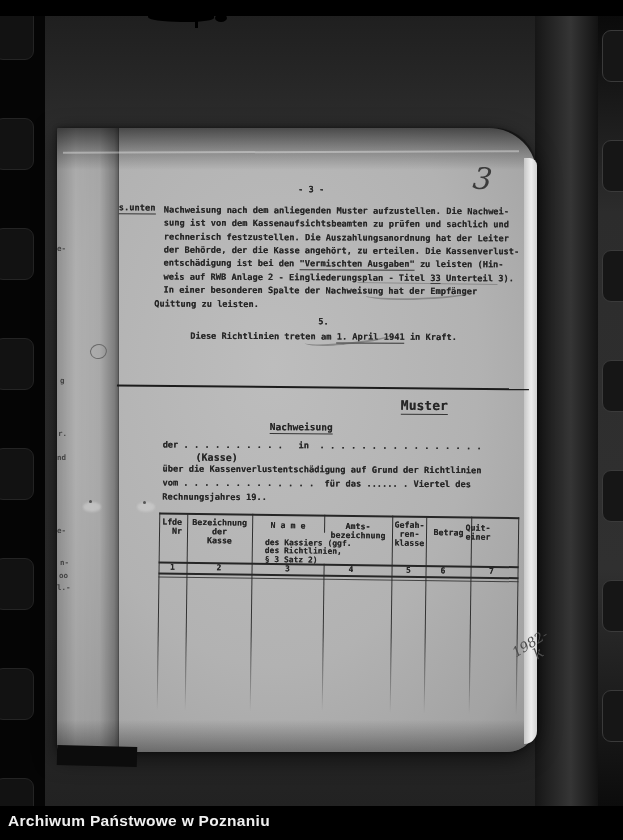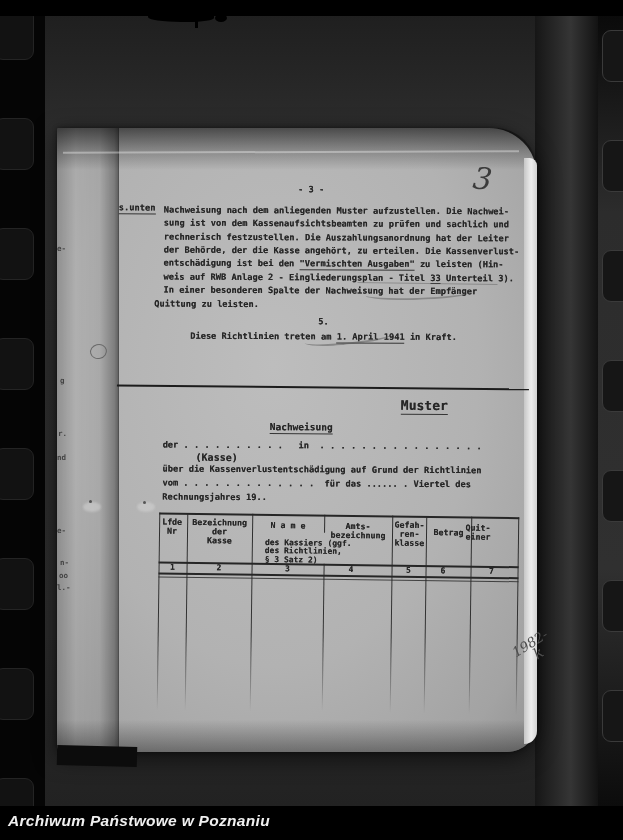--- a/index.html
+++ b/index.html
@@ -12,21 +12,21 @@
   .rightzone{left:535px;top:14px;width:65px;height:792px;
         background:linear-gradient(90deg,#161616 0,#353535 55%,#101010 100%);}
   .rightband{left:598px;top:14px;width:25px;height:792px;
         background:linear-gradient(180deg,#0a0a0a,#2c2c2c 25%,#303030 70%,#0c0c0c);}
   .sprocket{width:38px;height:50px;border-radius:9px;background:#121212;border:1px solid #242424;}
   .sprocket.r{width:30px;background:#161616;border-color:#3a3a3a;}
   .topstrip{left:0;top:0;width:623px;height:16px;background:#000;}
   .blob{background:#000;}
   .captionbar{left:0;top:806px;width:623px;height:34px;background:#000;}
   .caption{left:8px;top:812px;font-family:"Liberation Sans",sans-serif;font-weight:bold;
-           font-size:15.5px;color:#f0f0f0;letter-spacing:.3px;font-style:italic;}
+           font-size:15.5px;color:#f0f0f0;letter-spacing:.3px;}
   
   .page{left:57px;top:128px;width:480px;height:624px;
         background:radial-gradient(ellipse at 45% 38%,#bdbdbd 0,#b2b2b2 55%,#a3a3a3 85%,#929292 100%);
         border-radius:2px 48px 30px 6px;
         box-shadow:0 6px 22px rgba(0,0,0,.6),0 0 4px rgba(0,0,0,.5);}
   .leftstrip{left:0;top:0;width:61px;height:624px;
         background:linear-gradient(90deg,rgba(0,0,0,.18),rgba(0,0,0,.02) 30%,rgba(0,0,0,.06) 70%,rgba(0,0,0,.3) 94%,rgba(30,30,30,.55));
         border-right:1.5px solid rgba(35,35,35,.6);}
   .topshade{left:0;top:0;width:480px;height:42px;border-radius:2px 48px 0 0;
         background:linear-gradient(180deg,rgba(10,10,10,.62),rgba(10,10,10,.25) 55%,rgba(0,0,0,0));}
@@ -147,21 +147,21 @@
         <div class="abs vline" style="left:0"></div>
         <div class="abs vline" style="left:28px"></div>
         <div class="abs vline" style="left:93px"></div>
         <div class="abs vline" style="left:165px;height:18px;background:rgba(38,38,38,.95)"></div>
         <div class="abs vline" style="left:165px;top:49px;height:151px;background:linear-gradient(180deg,rgba(38,38,38,.95) 0,rgba(38,38,38,.9) 70px,rgba(38,38,38,0) 148px)"></div>
         <div class="abs vline" style="left:233px"></div>
         <div class="abs vline" style="left:267px"></div>
         <div class="abs vline" style="left:312px"></div>
         <div class="abs vline" style="left:358.5px"></div>
 
-        <div class="abs typed th" style="left:3px;top:5px;text-align:center"><span>Lfde</span><br><span>Nr</span></div>
+        <div class="abs typed th" style="left:3px;top:5px;text-align:right"><span>Lfde</span><br><span>Nr</span></div>
         <div class="abs typed th" style="left:28px;top:5px;width:65px"><span>Bezeichnung</span><br><span>der</span><br><span>Kasse</span></div>
         <div class="abs typed th" style="left:93px;top:7px;width:72px">N a m e</div>
         <div class="abs typed th" style="left:165px;top:7px;width:68px"><span>Amts-</span><br><span>bezeichnung</span></div>
         <div class="abs typed" style="left:106px;top:25px;font-size:8px;line-height:8.3px"><span>des Kassiers (ggf.</span><br><span>des Richtlinien,</span><br><span>§ 3 Satz 2)</span></div>
         <div class="abs typed th" style="left:234px;top:5px;width:33px"><span>Gefah-</span><br><span>ren-</span><br><span>klasse</span></div>
         <div class="abs typed th" style="left:267px;top:12px;width:45px">Betrag</div>
         <div class="abs typed th" style="left:296px;top:7px;width:46px"><span>Quit-</span><br><span>einer</span></div>
 
         <div class="abs typed num" style="left:0;width:28px">1</div>
         <div class="abs typed num" style="left:28px;width:65px">2</div>

